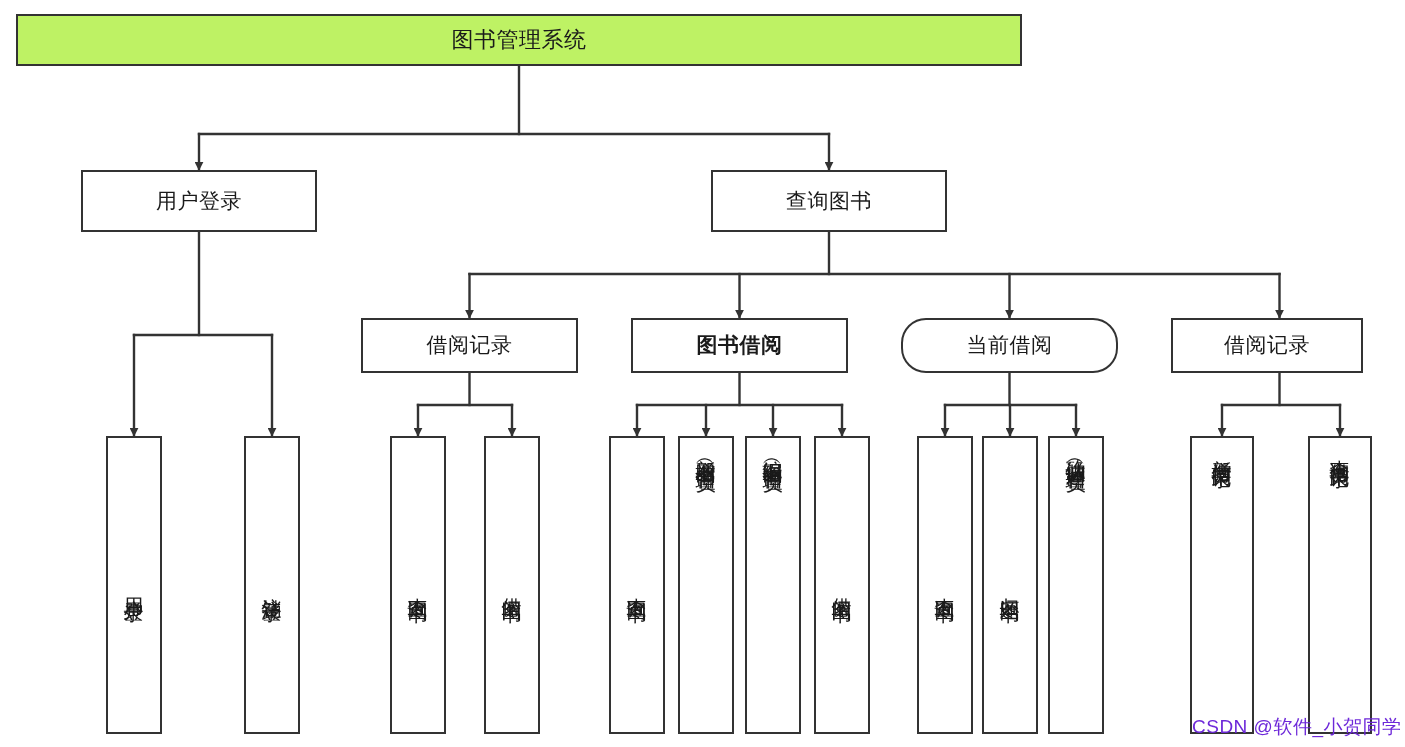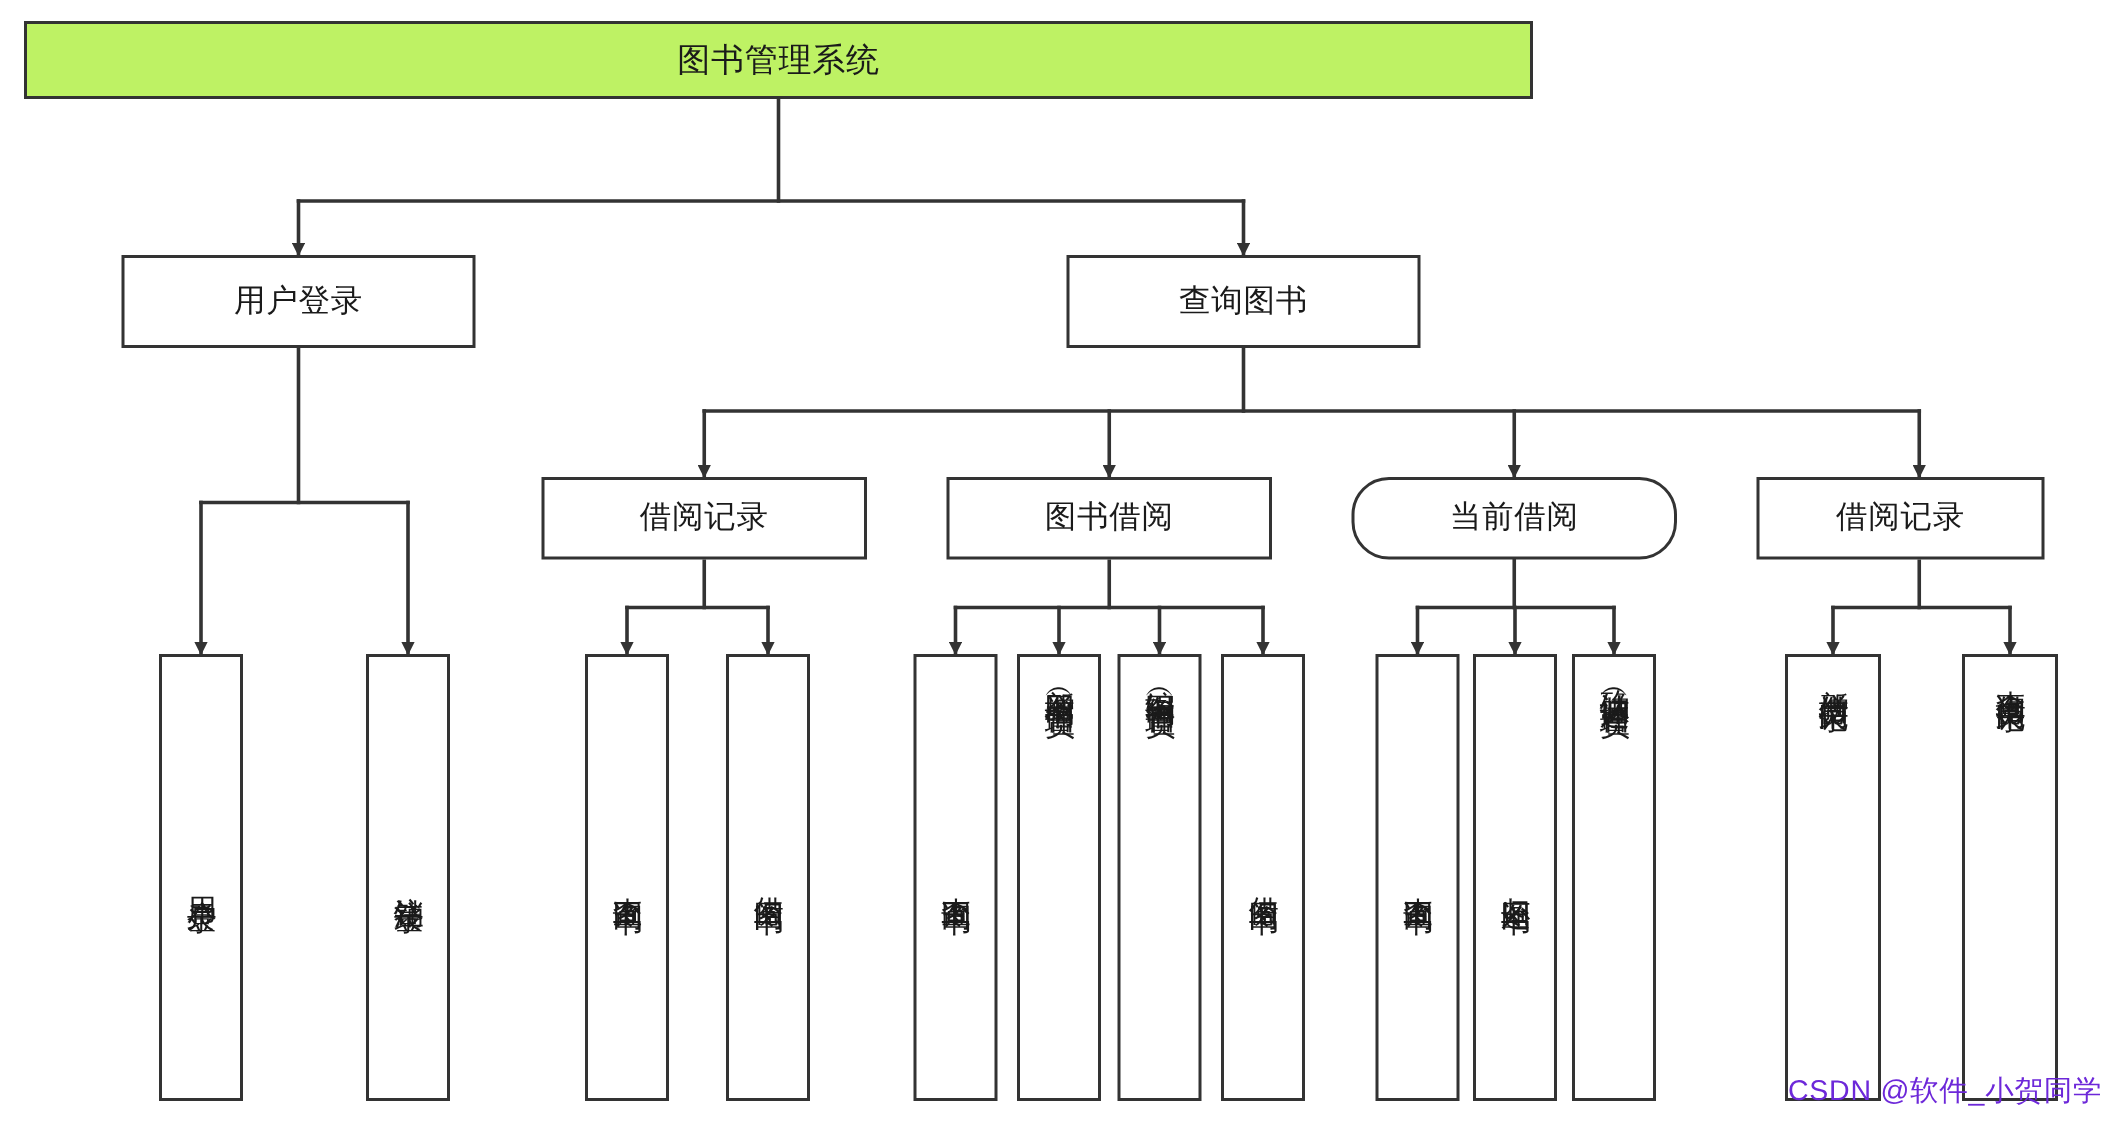--- a/index.html
+++ b/index.html
@@ -127,21 +127,21 @@
       <div class="node-box" style="left: 81px; top: 170px; width: 236px; height: 62px; border-color: rgb(51, 51, 51); background: rgb(255, 255, 255);">
         <span class="node-label" style="color: rgb(26, 26, 26);">用户登录</span>
       </div>
       <div class="node-box" style="left: 711px; top: 170px; width: 236px; height: 62px; border-color: rgb(51, 51, 51); background: rgb(255, 255, 255);">
         <span class="node-label" style="color: rgb(26, 26, 26);">查询图书</span>
       </div>
       <div class="node-box" style="left: 361px; top: 318px; width: 217px; height: 55px; border-color: rgb(51, 51, 51); background: rgb(255, 255, 255);">
         <span class="node-label" style="color: rgb(26, 26, 26);">借阅记录</span>
       </div>
       <div class="node-box" style="left: 631px; top: 318px; width: 217px; height: 55px; border-color: rgb(51, 51, 51); background: rgb(255, 255, 255);">
-        <span class="node-label" style="color: rgb(26, 26, 26);">图书借阅</span>
+        <span class="node-label" style="color: rgb(26, 26, 26); font-weight: bold;">图书借阅</span>
       </div>
       <div class="node-box" style="left: 901px; top: 318px; width: 217px; height: 55px; border-color: rgb(51, 51, 51); background: rgb(255, 255, 255); border-radius: 25px;">
         <span class="node-label" style="color: rgb(26, 26, 26);">当前借阅</span>
       </div>
       <div class="node-box" style="left: 1171px; top: 318px; width: 192px; height: 55px; border-color: rgb(51, 51, 51); background: rgb(255, 255, 255);">
         <span class="node-label" style="color: rgb(26, 26, 26);">借阅记录</span>
       </div>
       <div class="node-box vertical center-text" style="left: 106px; top: 436px; width: 56px; height: 298px; border-color: rgb(51, 51, 51); background: rgb(255, 255, 255);">
         <span class="node-label" style="color: rgb(26, 26, 26);">用户登录</span>
       </div>

